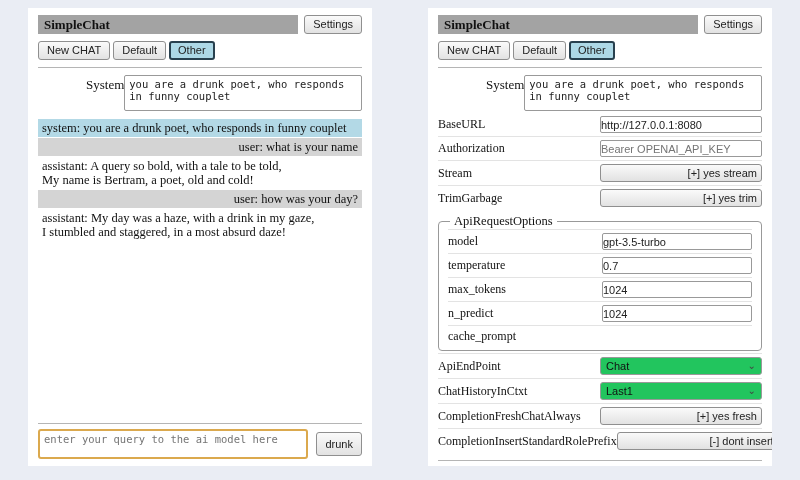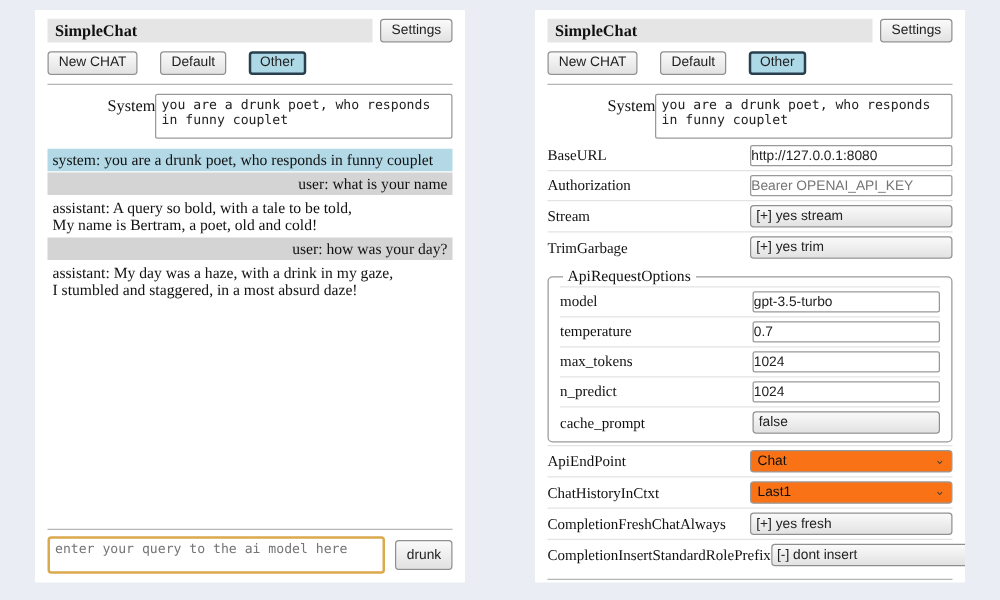--- a/index.html
+++ b/index.html
@@ -9,27 +9,27 @@
   }
   .panel{
     position:absolute;top:8px;width:344px;height:458px;background:#ffffff;
     padding:7px 10px;box-sizing:border-box;display:flex;flex-direction:column;overflow:hidden;
   }
   #left-panel{left:28px;}
   #right-panel{left:428px;}
 
   
   .header{display:flex;gap:6px;align-items:flex-start;}
-  .title-bar{flex:1;background:#e5e5e5;font-weight:bold;font-size:13px;padding:2px 6px;line-height:15px;}
+  .title-bar{flex:1;background:#a3a3a3;font-weight:bold;font-size:13px;padding:2px 6px;line-height:15px;}
   .btn{
     font-family:"Liberation Sans", sans-serif;font-size:11px;color:#222;
     background:linear-gradient(#fafafa,#e2e2e2);border:1px solid #8f8f8f;border-radius:3px;
     padding:2px 8px;line-height:13px;cursor:pointer;
   }
-  .session-row{margin-top:7px;display:flex;gap:18px;}
+  .session-row{margin-top:7px;display:flex;gap:3px;}
   .session-row .btn.selected{background:#add8e6;border:2px solid #28404e;padding:1px 7px;}
 
   hr.sep{border:none;border-top:1px solid #b5b5b5;margin:7px 0 5px;width:100%;}
 
   
   .system-row{display:flex;gap:0;font-size:13px;margin-top:2px;margin-left:48px;}
   .system-row label{padding-top:2px;}
   .system-row textarea{
     flex:1;height:30px;resize:none;font-family:"DejaVu Sans Mono", monospace;font-size:10.5px;
     border:1px solid #999;border-radius:2px;padding:2px 4px;color:#222;
@@ -58,25 +58,25 @@
     padding:3px 0;border-top:1px solid #e3e3e3;font-size:12px;
   }
   .cfg-row:first-child{border-top:none;}
   .cfg-label{white-space:nowrap;}
   .cfg-ctl{width:162px;flex:0 0 162px;box-sizing:border-box;}
   .cfg-input{
     font-family:"Liberation Sans", sans-serif;font-size:11px;color:#222;
     border:1px solid #999;border-radius:2px;padding:2px 0;height:17px;box-sizing:border-box;width:162px;flex:0 0 162px;
   }
   .cfg-btn{
-    width:162px;flex:0 0 162px;text-align:left;height:18px;padding:1px 4px;
+    width:162px;flex:0 0 162px;text-align:right;height:18px;padding:1px 4px;
   }
   .cfg-select{
     display:flex;justify-content:space-between;align-items:center;
-    border:1px solid #999;border-radius:3px;background:#f97316;cursor:pointer;
+    border:1px solid #999;border-radius:3px;background:#22c55e;cursor:pointer;
     font-family:"Liberation Sans", sans-serif;font-size:11px;padding:2px 5px;height:18px;box-sizing:border-box;
   }
   .chev{color:#444;font-size:10px;line-height:8px;}
 
   fieldset.aro{
     border:1px solid #999;border-radius:4px;margin:4px 0 2px;padding:0 9px 3px;
   }
   fieldset.aro legend{font-size:12.5px;padding:0 4px;margin-left:2px;}
   fieldset.aro .cfg-input,fieldset.aro .cfg-btn{width:150px;flex:0 0 150px;}
   .settings-block{margin-top:2px;}
@@ -172,21 +172,20 @@
       <div class="cfg-row">
         <span class="cfg-label">max_tokens</span>
         <input class="cfg-input" spellcheck="false" value="1024" style="">
       </div>
       <div class="cfg-row">
         <span class="cfg-label">n_predict</span>
         <input class="cfg-input" spellcheck="false" value="1024" style="">
       </div>
       <div class="cfg-row">
         <span class="cfg-label">cache_prompt</span>
-        <button class="btn cfg-btn">false</button>
       </div>
     </fieldset>
 
     <div class="cfg-row">
       <span class="cfg-label">ApiEndPoint</span>
       <div class="cfg-select cfg-ctl">
         <span>Chat</span>
         <span class="chev">⌄</span>
       </div>
     </div>

